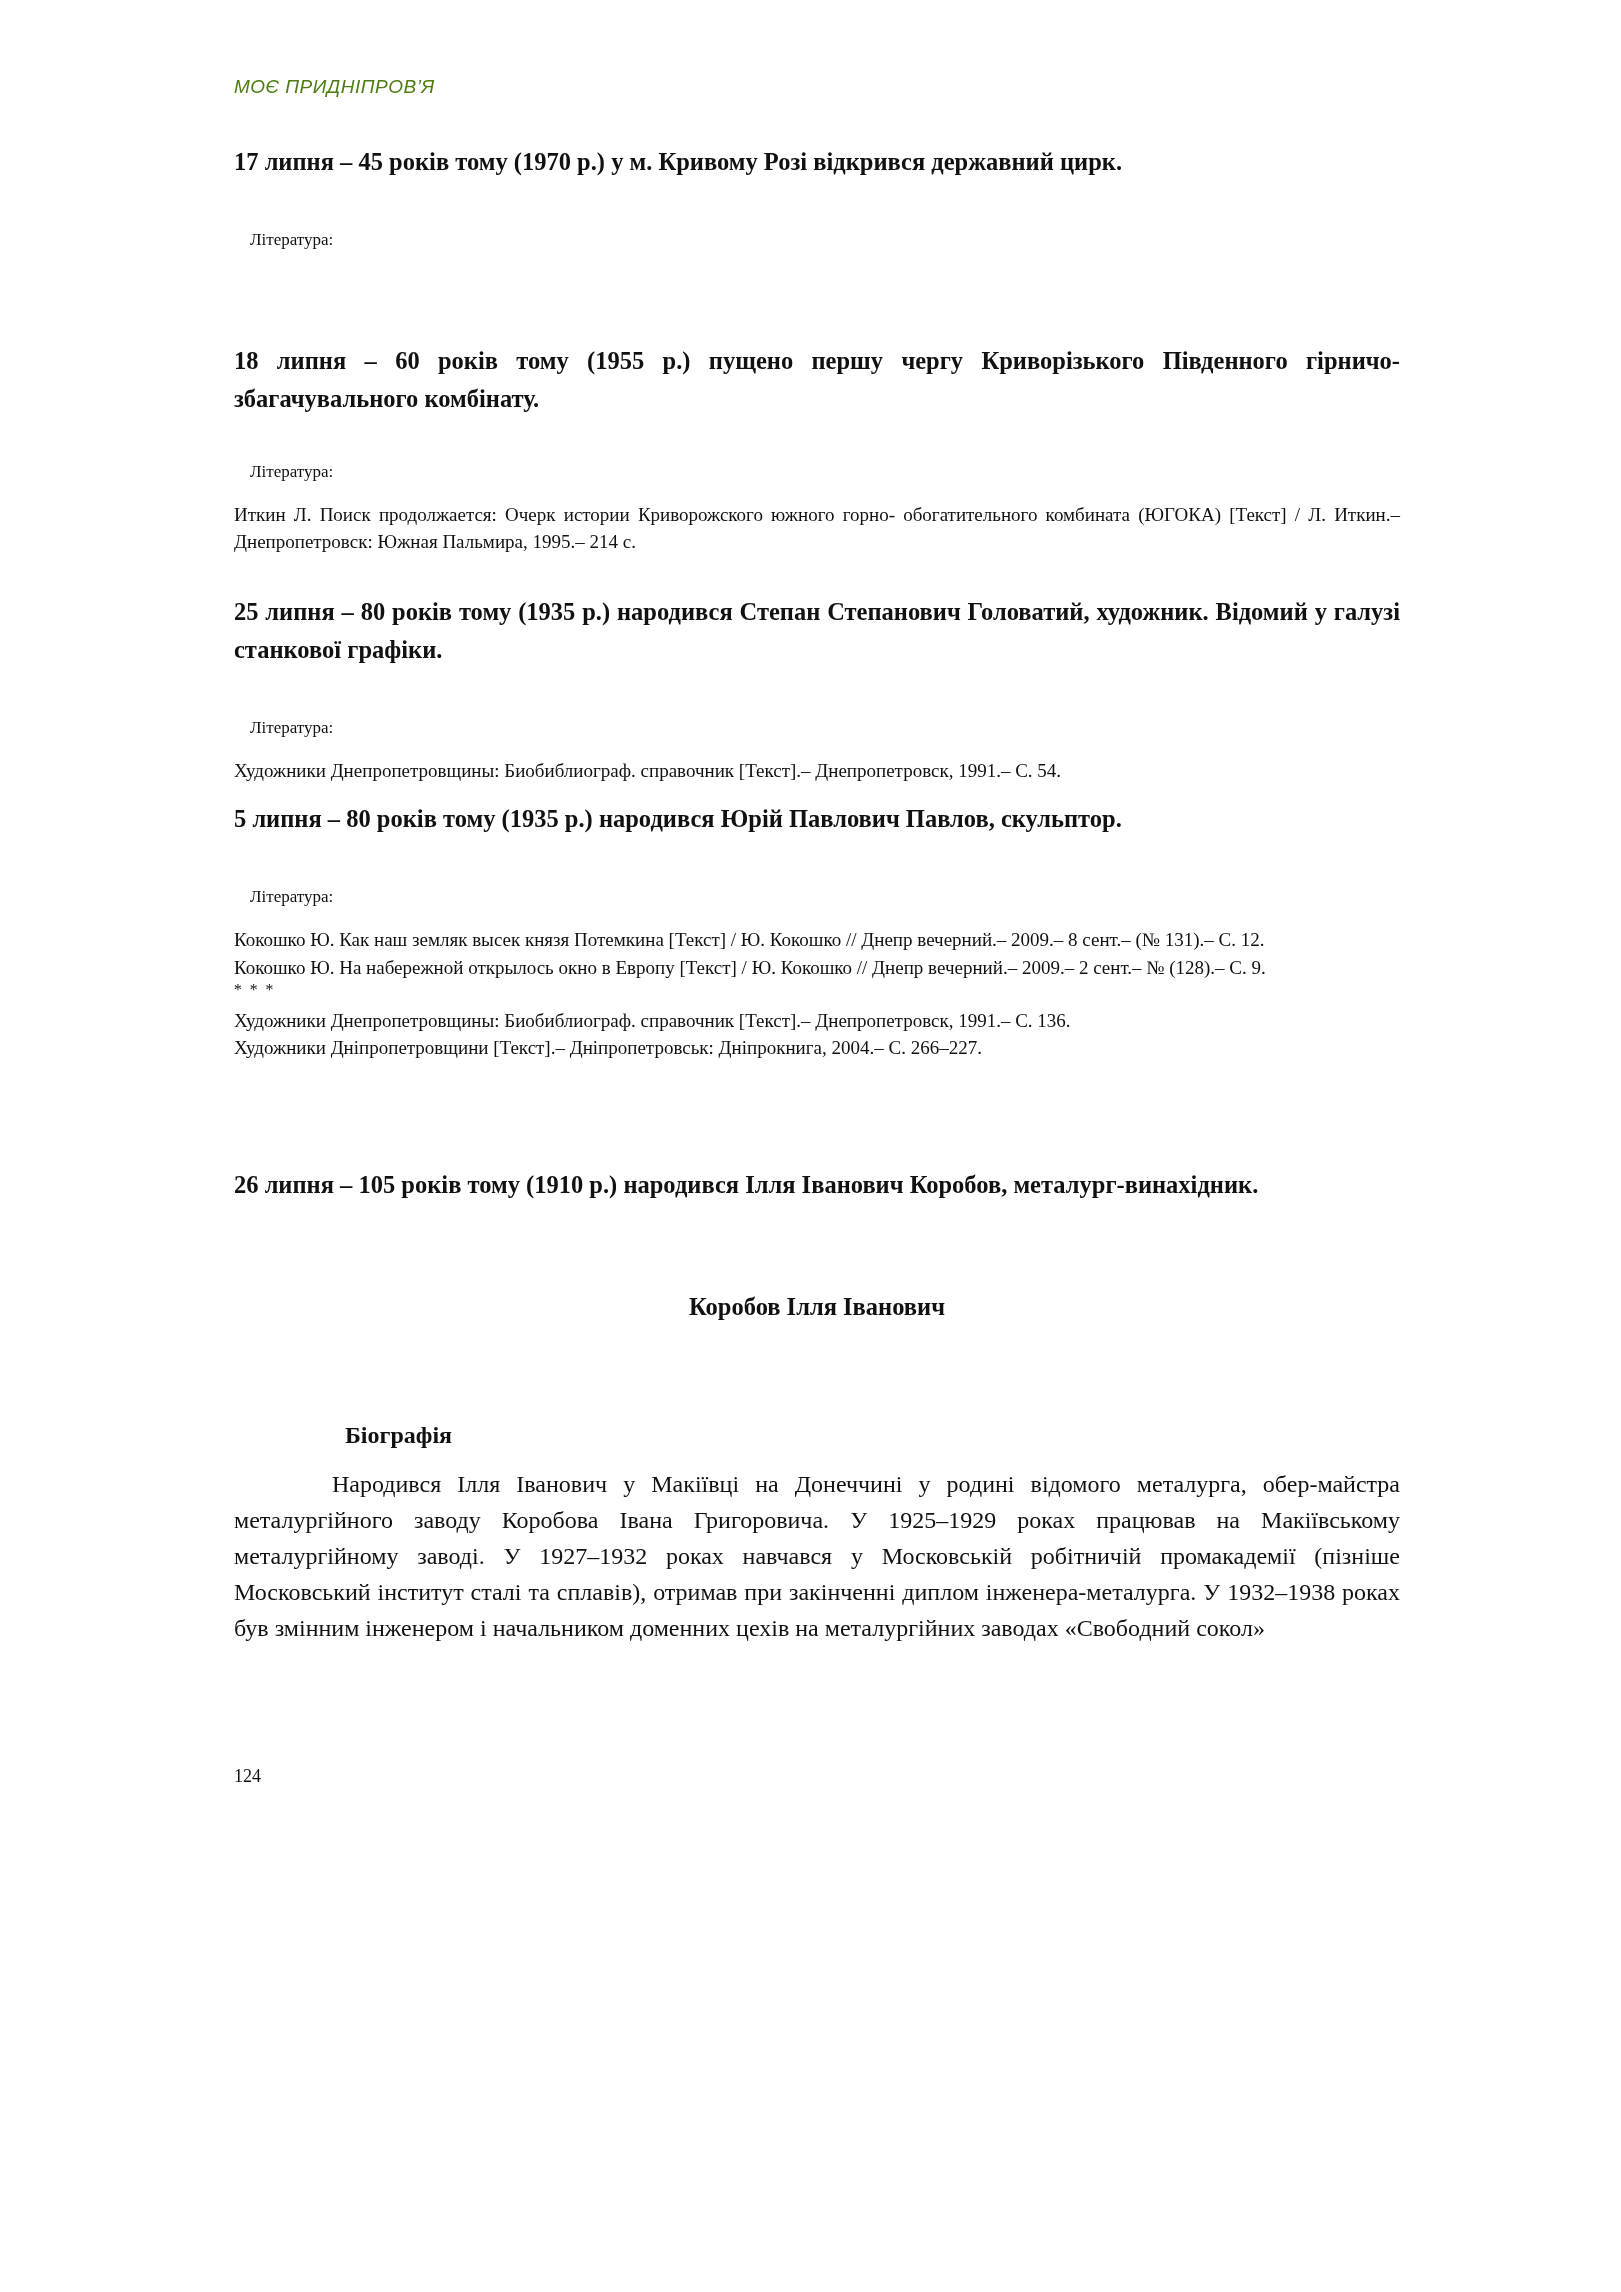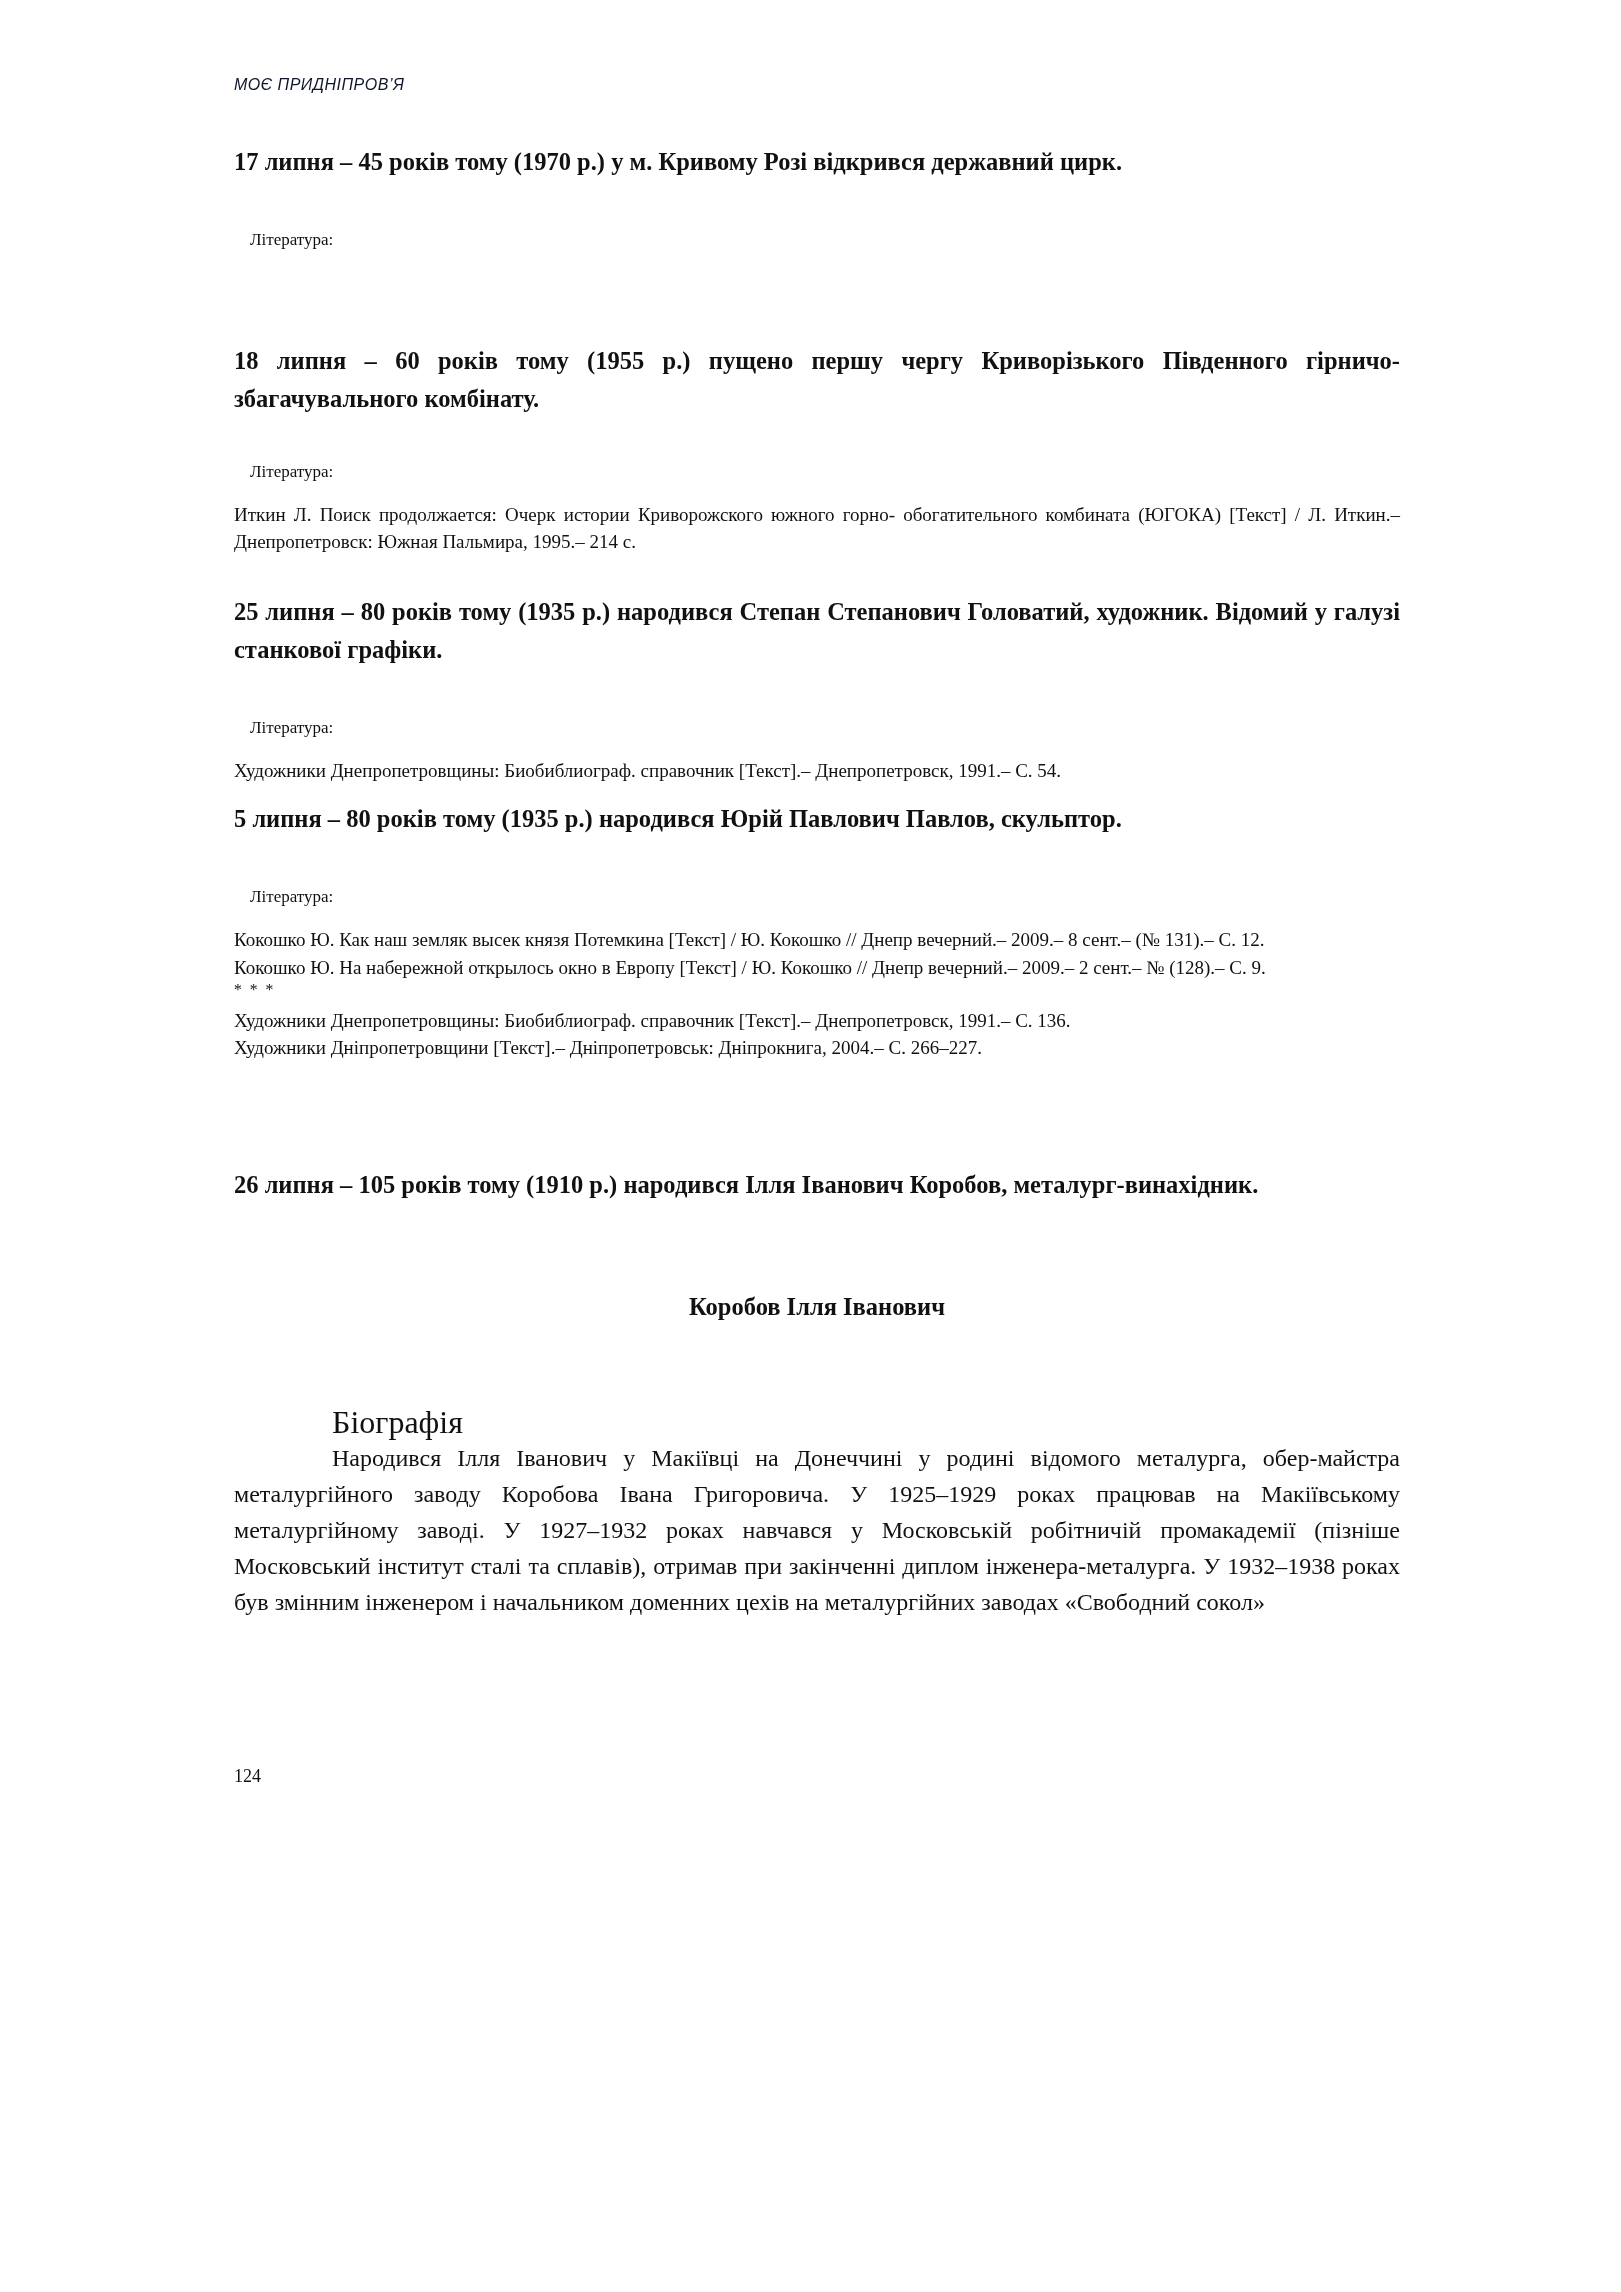--- a/index.html
+++ b/index.html
@@ -20,23 +20,23 @@
       left: 234px;
       top: 0;
       width: 1166px;
     }
     .running-head {
       position: absolute;
       top: 76px;
       left: 0;
       font-family: "Liberation Sans", "DejaVu Sans", sans-serif;
       font-style: italic;
-      font-size: 16px;
+      font-size: 19px;
       letter-spacing: 0.5px;
-      color: #0f172a;
+      color: #4d7c0f;
     }
     .block {
       position: absolute;
       left: 0;
       width: 1166px;
     }
     .event-title {
       font-weight: bold;
       font-size: 24.5px;
       line-height: 38px;
@@ -71,24 +71,24 @@
       text-align: center;
     }
     .body-para {
       font-size: 24px;
       line-height: 36px;
       margin: 0;
       text-align: justify;
       text-indent: 98px;
     }
     .sub-heading {
-      font-weight: normal;
-      font-size: 32px;
+      font-weight: bold;
+      font-size: 24px;
       line-height: 35px;
-      margin: 0;
+      margin: 13px;
       padding-left: 98px;
     }
     .page-number {
       position: absolute;
       top: 1766px;
       left: 0;
       font-size: 18px;
       font-family: "Liberation Serif", serif;
     }
   </style>

